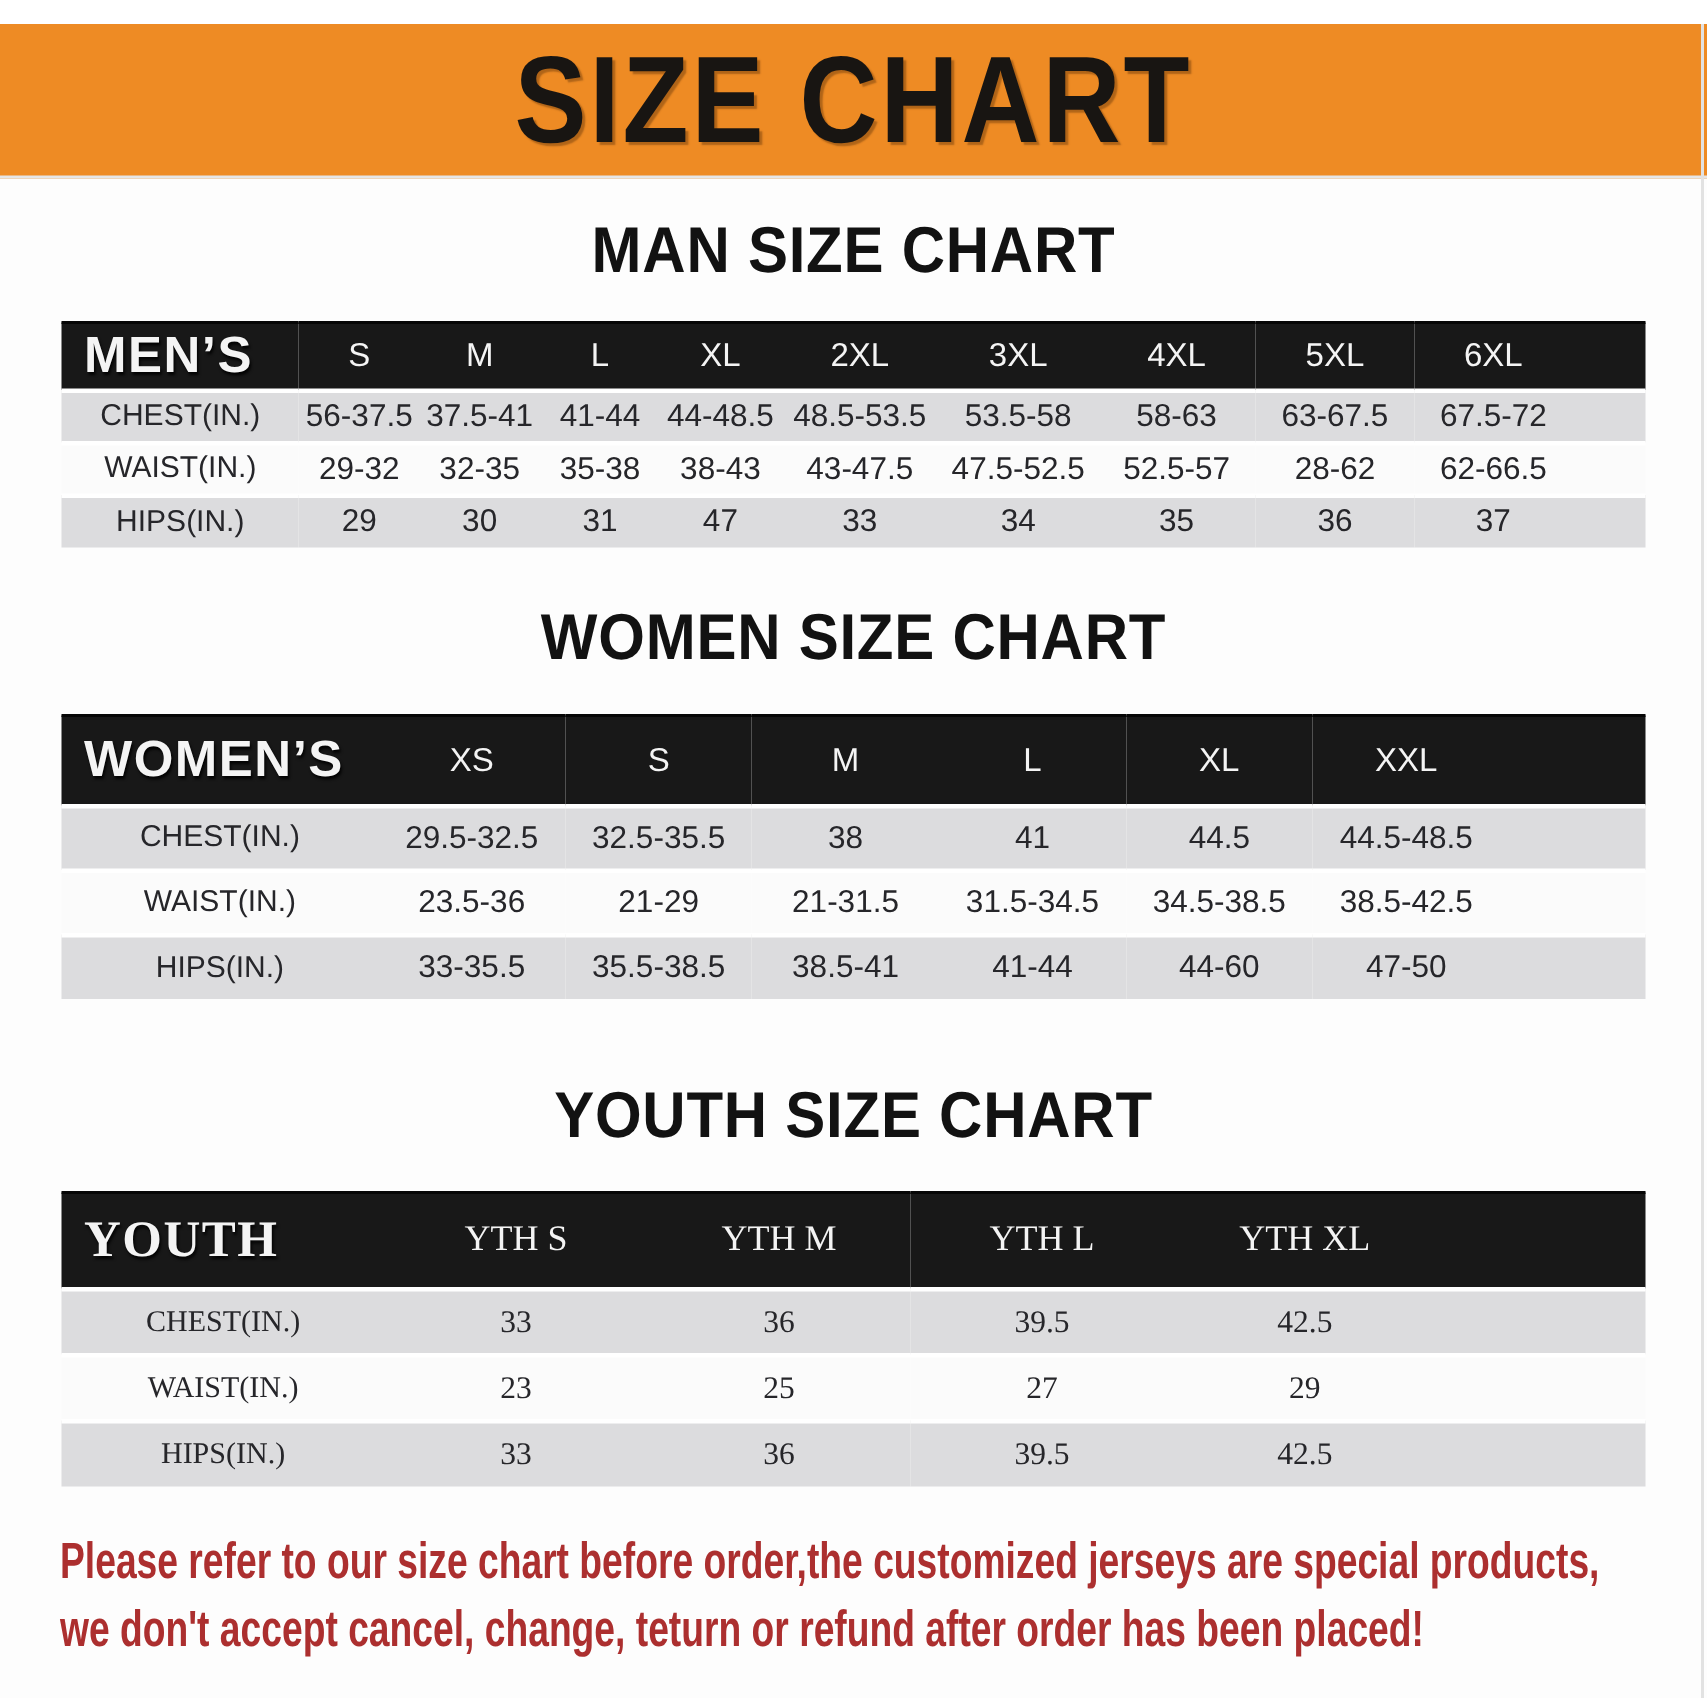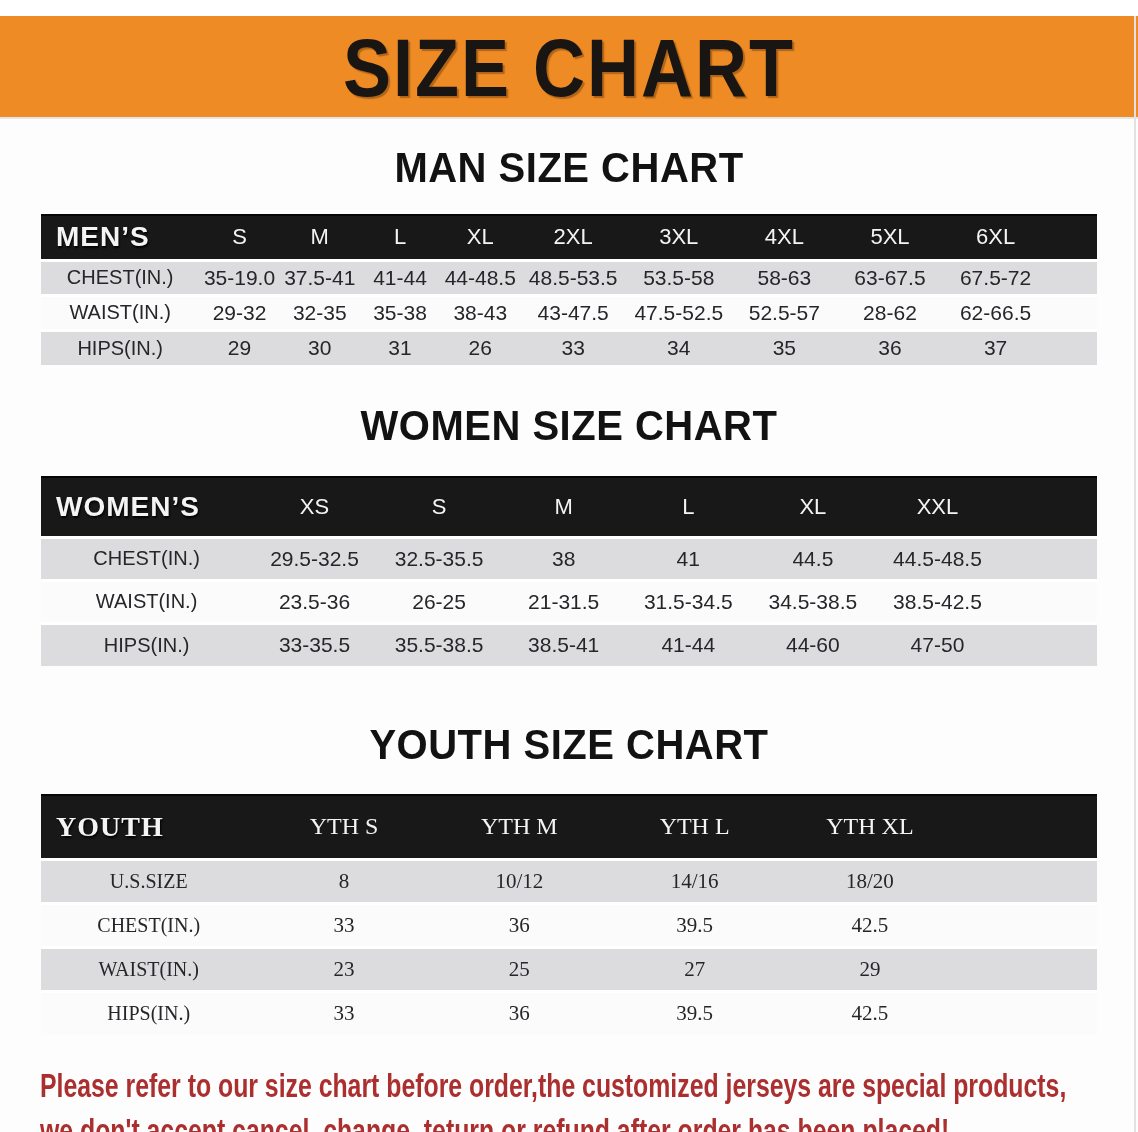--- a/index.html
+++ b/index.html
@@ -67,21 +67,21 @@
   }
   .size-table thead th {
     color: #f4f4f4;
     font-weight: normal;
     font-size: 22px;
     text-align: center;
     white-space: nowrap;
   }
   .size-table thead th.row-label {
     font-weight: bold;
-    font-size: 28px;
+    font-size: 34px;
     text-align: left;
     padding-left: 15px;
     letter-spacing: 1px;
     text-shadow: 1px 2px 2px rgba(0,0,0,0.9);
   }
   .size-table tbody tr { border-top: 3px solid #ffffff; background: #fbfbfb; }
   .size-table tbody tr:nth-child(odd) { background: #dcdcde; }
   .size-table tbody td {
     color: #26262a;
     font-size: 21px;
@@ -159,21 +159,21 @@
             <th>3XL</th>
             <th>4XL</th>
             <th>5XL</th>
             <th>6XL</th>
             <th></th>
           </tr>
         </thead>
       <tbody>
           <tr>
             <td class="row-label">CHEST(IN.)</td>
-            <td>35-19.0</td>
+            <td>56-37.5</td>
             <td>37.5-41</td>
             <td>41-44</td>
             <td>44-48.5</td>
             <td>48.5-53.5</td>
             <td>53.5-58</td>
             <td>58-63</td>
             <td>63-67.5</td>
             <td>67.5-72</td>
             <td></td>
           </tr>
@@ -188,21 +188,21 @@
             <td>52.5-57</td>
             <td>28-62</td>
             <td>62-66.5</td>
             <td></td>
           </tr>
           <tr>
             <td class="row-label">HIPS(IN.)</td>
             <td>29</td>
             <td>30</td>
             <td>31</td>
-            <td>26</td>
+            <td>47</td>
             <td>33</td>
             <td>34</td>
             <td>35</td>
             <td>36</td>
             <td>37</td>
             <td></td>
           </tr>
         </tbody>
     </table>
   </section>
@@ -239,21 +239,21 @@
             <td>32.5-35.5</td>
             <td>38</td>
             <td>41</td>
             <td>44.5</td>
             <td>44.5-48.5</td>
             <td></td>
           </tr>
           <tr>
             <td class="row-label">WAIST(IN.)</td>
             <td>23.5-36</td>
-            <td>26-25</td>
+            <td>21-29</td>
             <td>21-31.5</td>
             <td>31.5-34.5</td>
             <td>34.5-38.5</td>
             <td>38.5-42.5</td>
             <td></td>
           </tr>
           <tr>
             <td class="row-label">HIPS(IN.)</td>
             <td>33-35.5</td>
             <td>35.5-38.5</td>
@@ -283,28 +283,20 @@
             <th class="row-label">YOUTH</th>
             <th>YTH S</th>
             <th>YTH M</th>
             <th>YTH L</th>
             <th>YTH XL</th>
             <th></th>
           </tr>
         </thead>
       <tbody>
           <tr>
-            <td class="row-label">U.S.SIZE</td>
-            <td>8</td>
-            <td>10/12</td>
-            <td>14/16</td>
-            <td>18/20</td>
-            <td></td>
-          </tr>
-          <tr>
             <td class="row-label">CHEST(IN.)</td>
             <td>33</td>
             <td>36</td>
             <td>39.5</td>
             <td>42.5</td>
             <td></td>
           </tr>
           <tr>
             <td class="row-label">WAIST(IN.)</td>
             <td>23</td>

